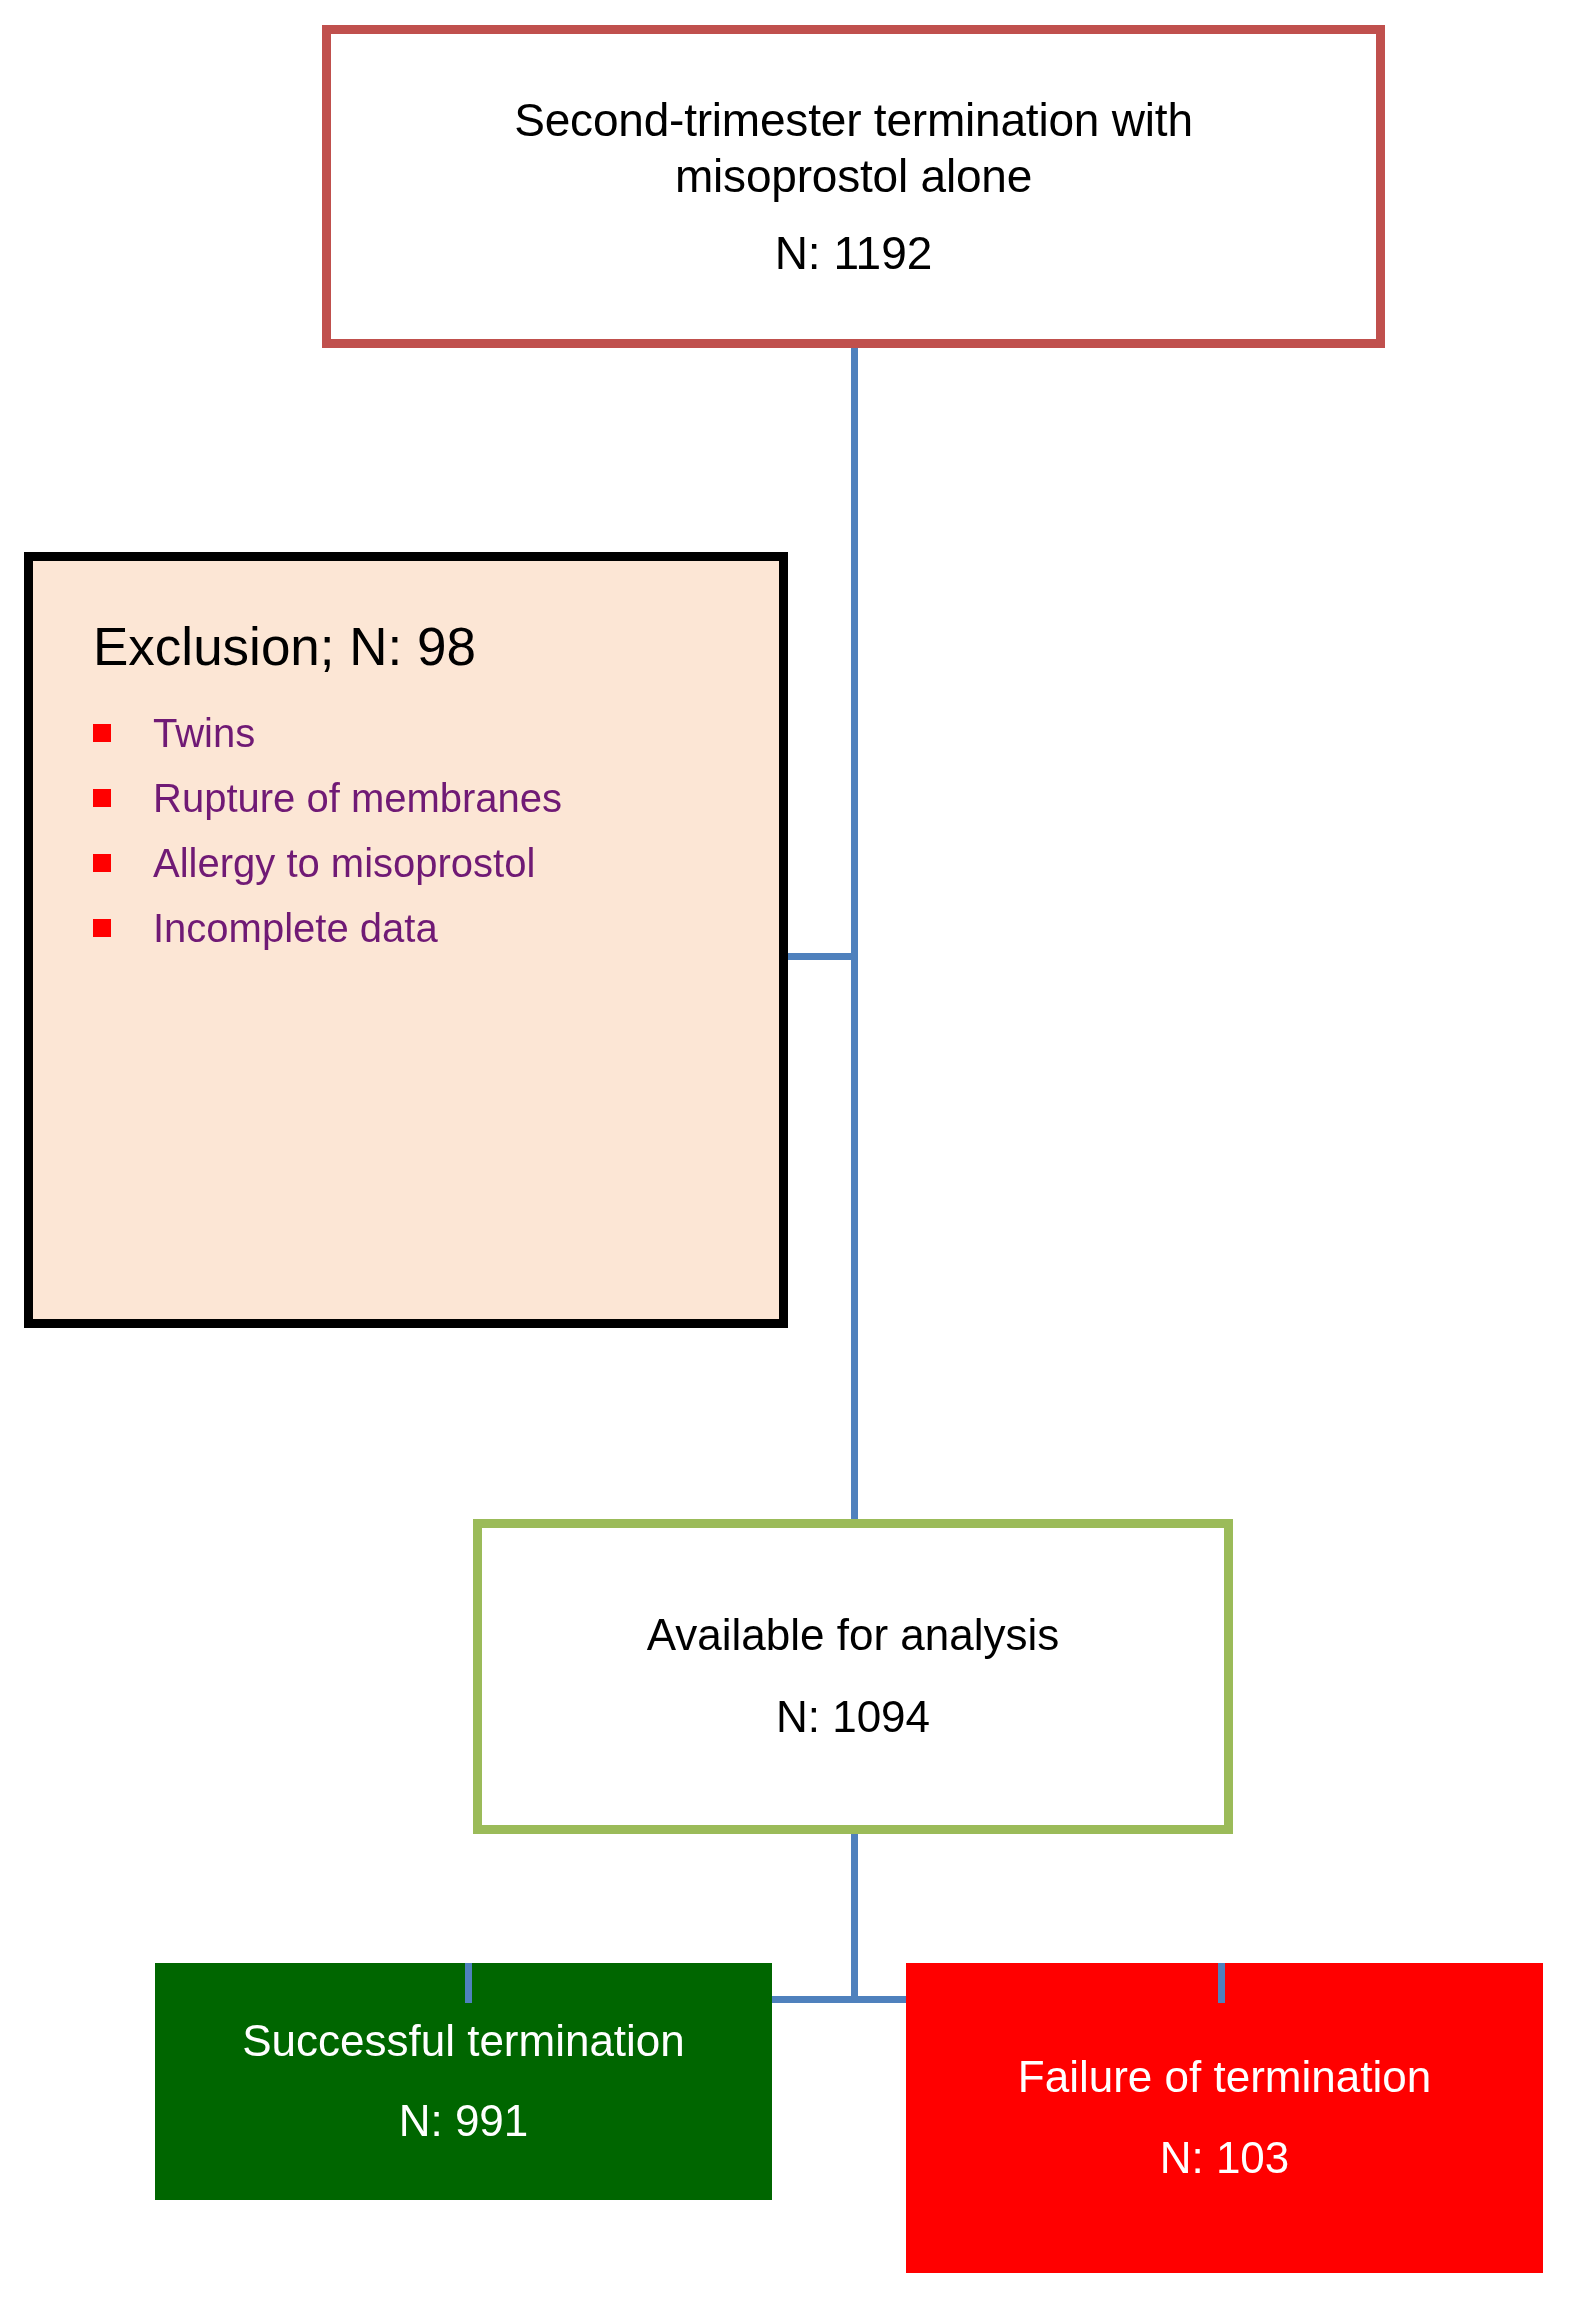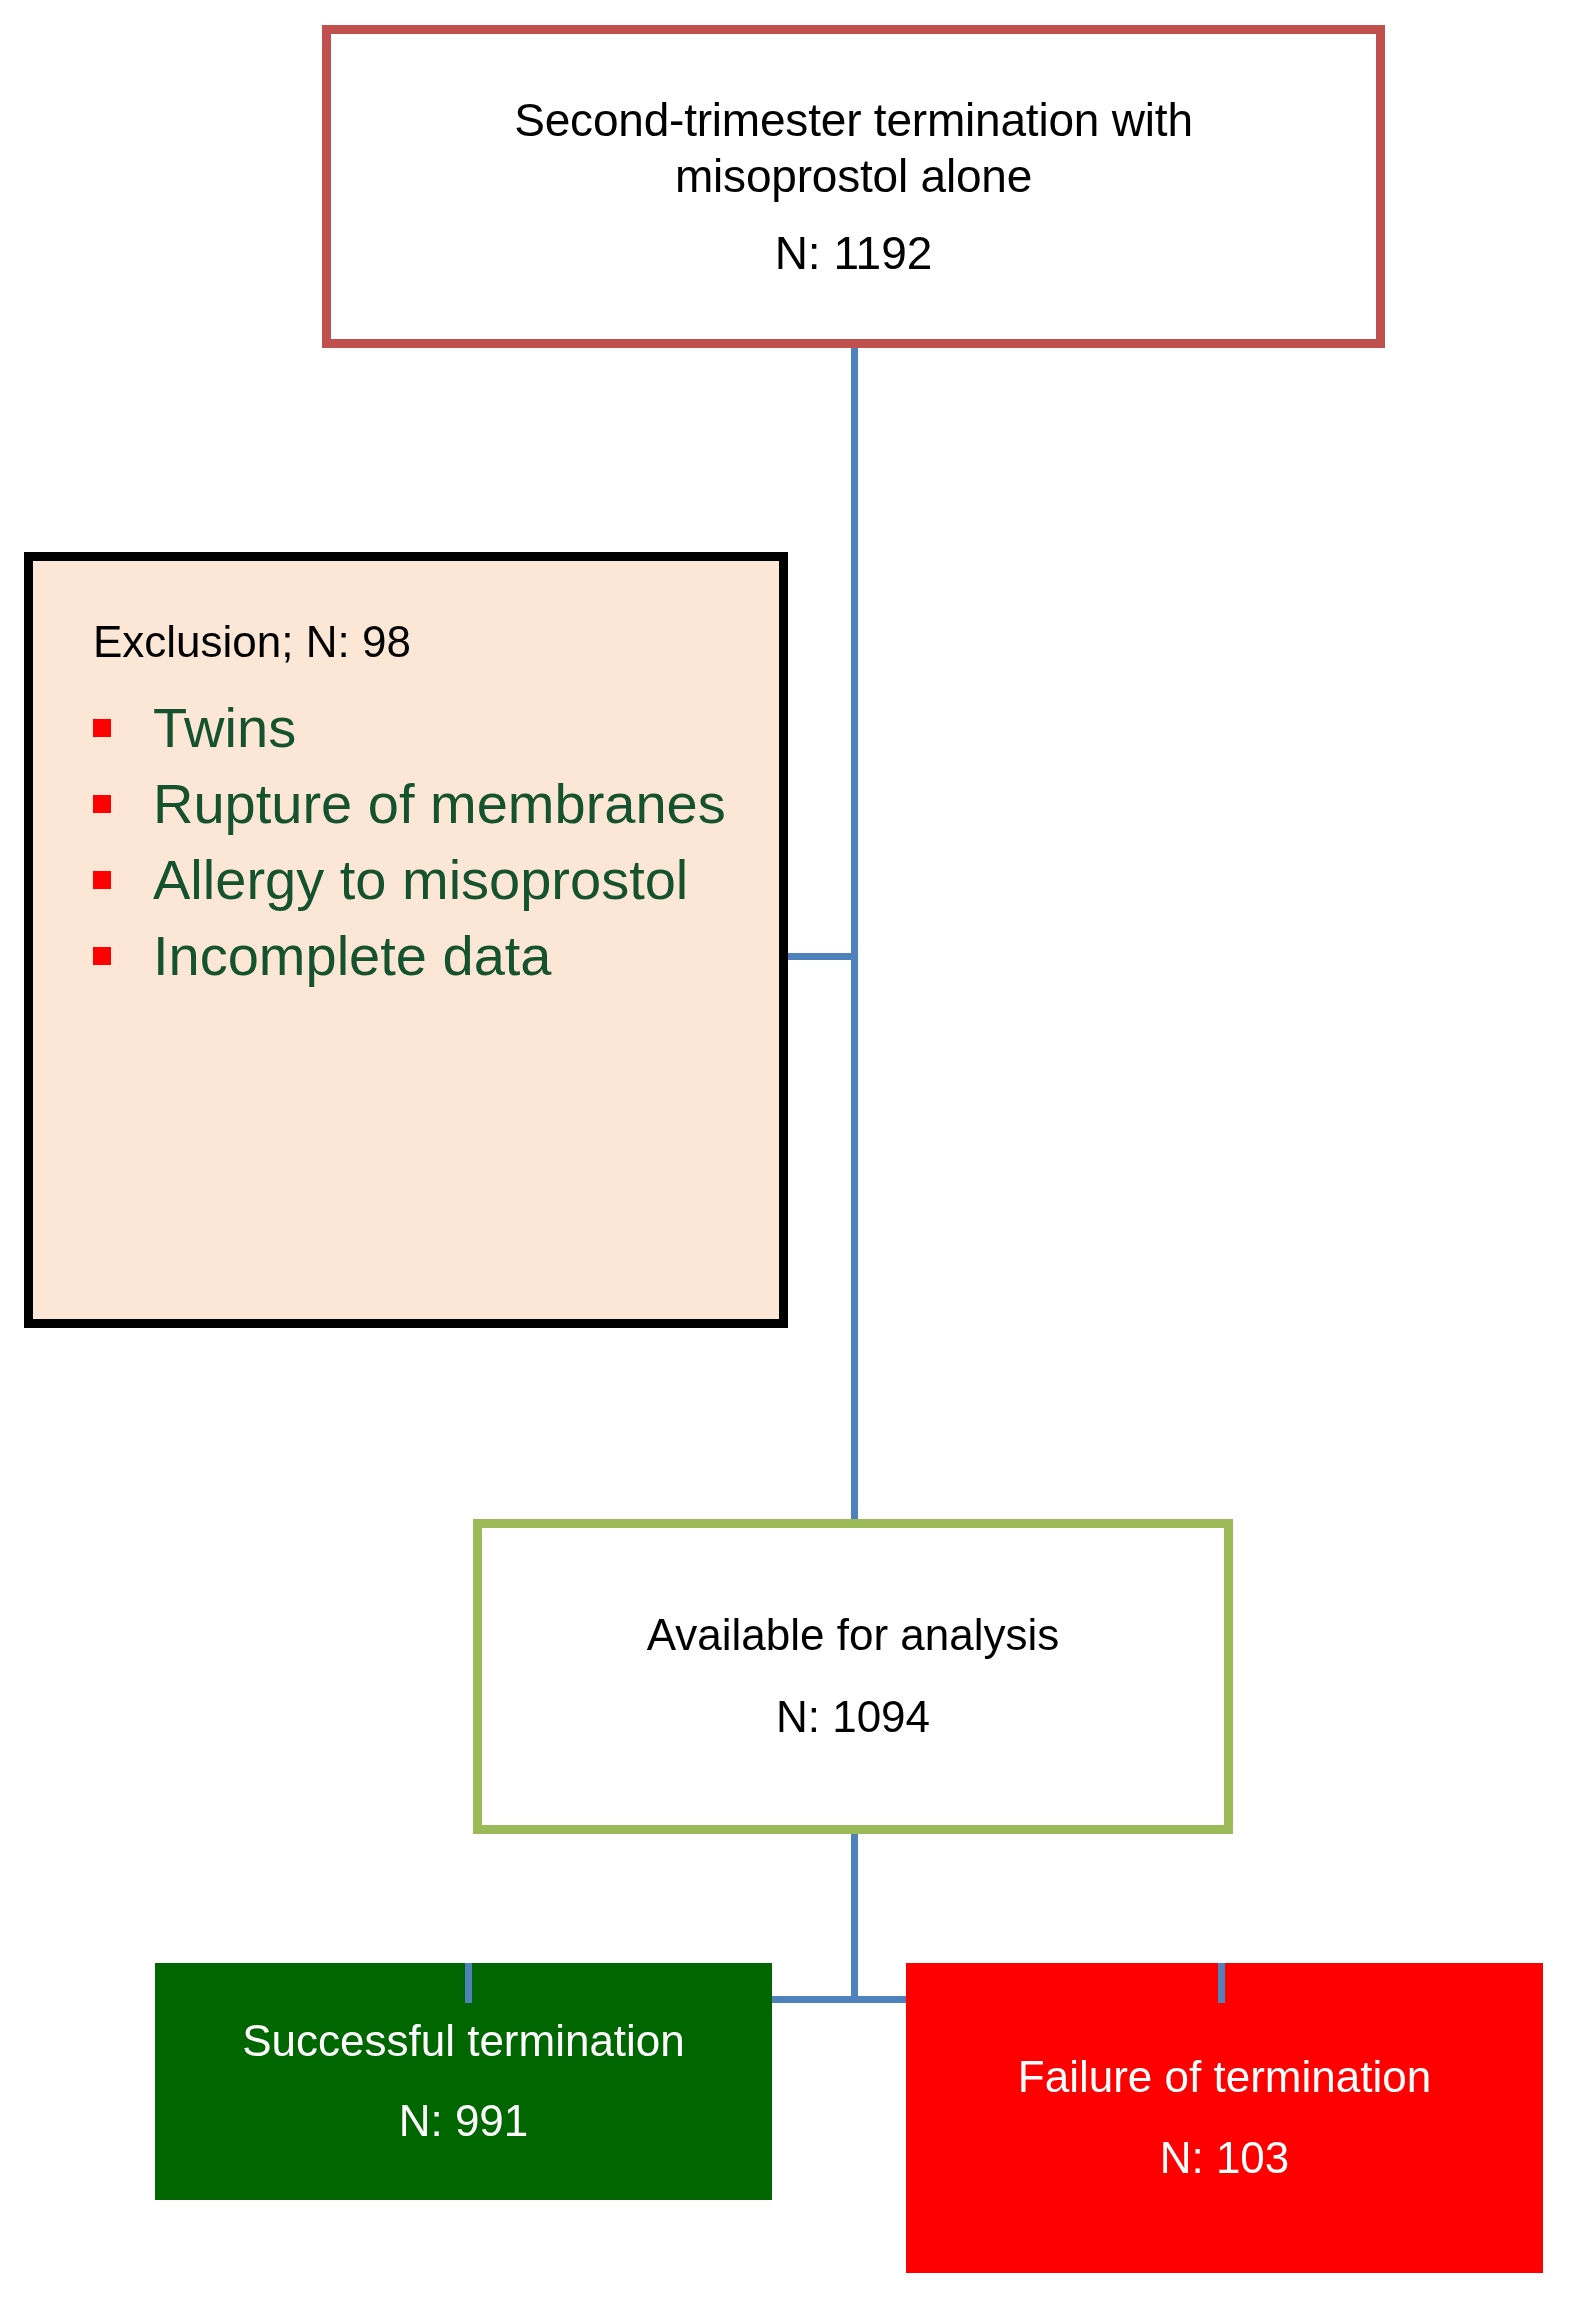--- a/index.html
+++ b/index.html
@@ -66,21 +66,21 @@
     width: 764px;
     height: 776px;
     border: 9.7px solid #000000;
     background: #FCE6D5;
     display: block;
     padding: 57px 32px 32px 60px;
     text-align: left;
   }
   #node-exclusion .excl-heading {
     color: #000000;
-    font-size: 44px;
+    font-size: 53px;
     line-height: 1.1;
     margin: 0 0 34px 0;
   }
   #node-exclusion ul {
     list-style: none;
     margin: 0;
     padding: 0;
   }
   #node-exclusion li {
     display: flex;
@@ -89,22 +89,22 @@
     min-height: 45px;
   }
   #node-exclusion li .bullet-square {
     flex: 0 0 auto;
     width: 18px;
     height: 18px;
     background: #FF0000;
     margin-right: 42px;
   }
   #node-exclusion li .bullet-text {
-    color: #14532d;
-    font-size: 56px;
+    color: #701a75;
+    font-size: 40px;
     line-height: 1.0;
   }
 
   
   #node-available {
     left: 473px;
     top: 1519px;
     width: 760px;
     height: 315px;
     border: 9.7px solid #9BBB59;

